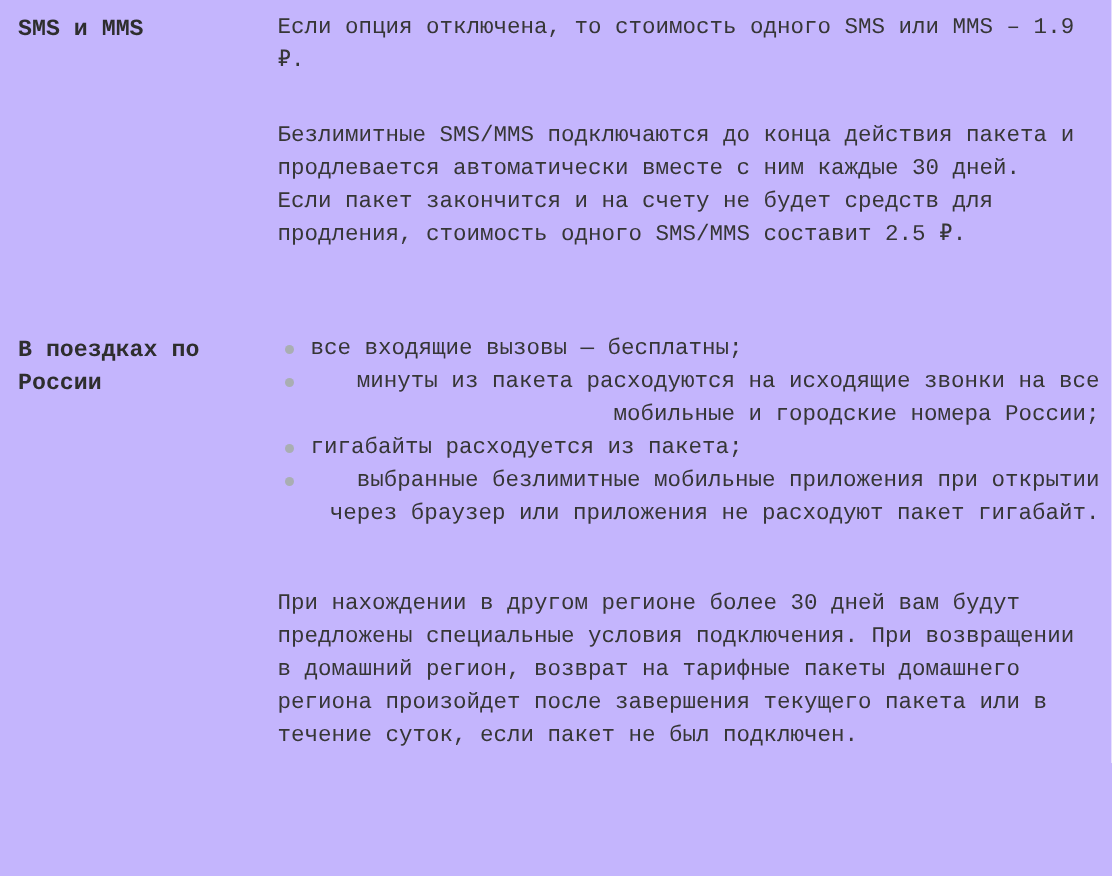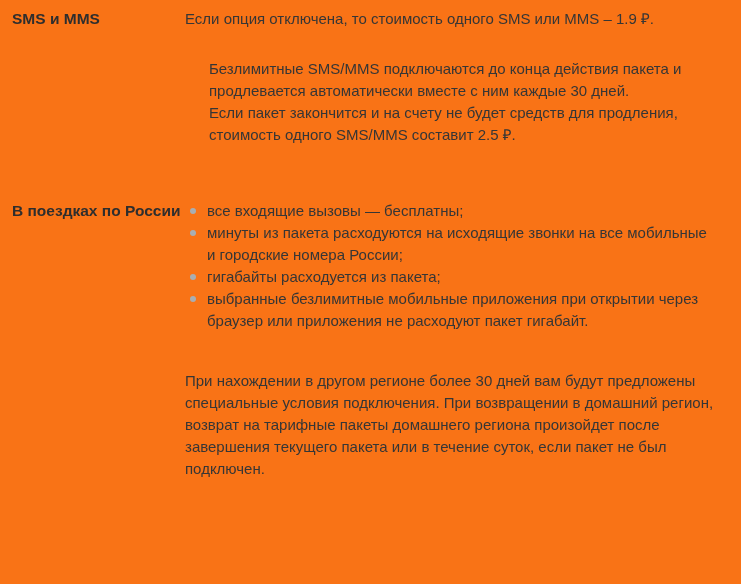--- a/index.html
+++ b/index.html
@@ -5,22 +5,22 @@
   html, body {
     margin: 0;
     padding: 0;
     background: #ffffff;
   }
   .page {
     width: 741px;
     height: 584px;
     box-sizing: border-box;
     padding: 8px 6px 8px 12px;
-    background: #f97316;
-    font-family: Liberation Sans, sans-serif;
+    background: #c4b5fd;
+    font-family: Liberation Mono, monospace;
     font-size: 15px;
     line-height: 22px;
     color: #363636;
     overflow: hidden;
   }
   .section {
     display: flex;
     align-items: flex-start;
   }
   .section + .section {
@@ -32,30 +32,31 @@
     font-weight: 700;
     font-size: 15.5px;
     color: #2e2e2e;
     padding-top: 0;
   }
   .section-body {
     width: 548px;
     max-width: 548px;
   }
   .para { margin: 0; }
-  .para + .para { margin-top: 28px; margin-left: 24px; }
+  .para + .para { margin-top: 28px; }
   .line { display: block; }
   ul.bullets {
     list-style: none;
     margin: 0;
     padding: 0;
   }
   ul.bullets li {
     display: flex;
     align-items: flex-start;
+    text-align: right;
   }
   .bullet-dot {
     width: 6px;
     height: 6px;
     border-radius: 50%;
     background: #a9aeb2;
     margin: 8px 11px 0 5px;
     flex-shrink: 0;
   }
   .bullet-text { display: block; }

